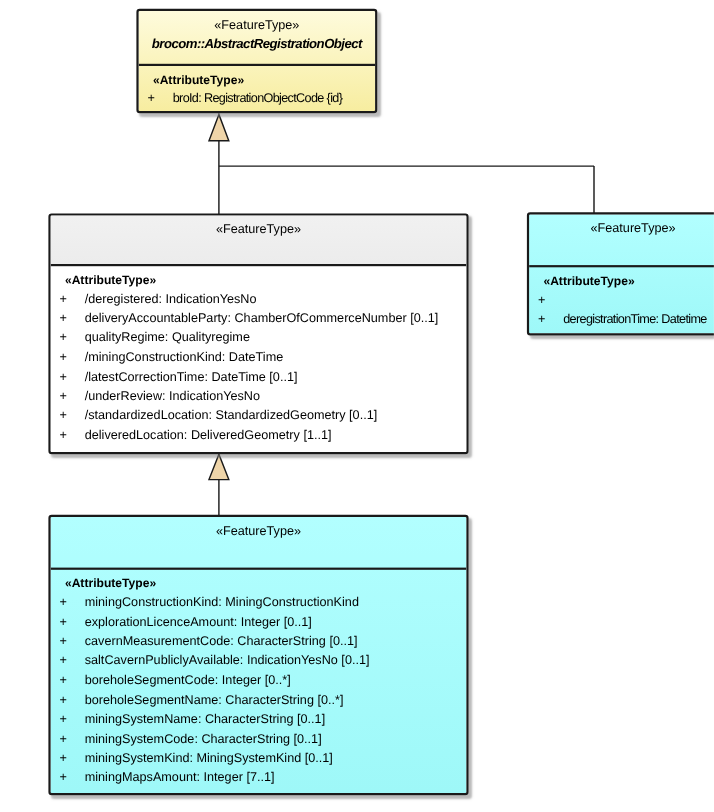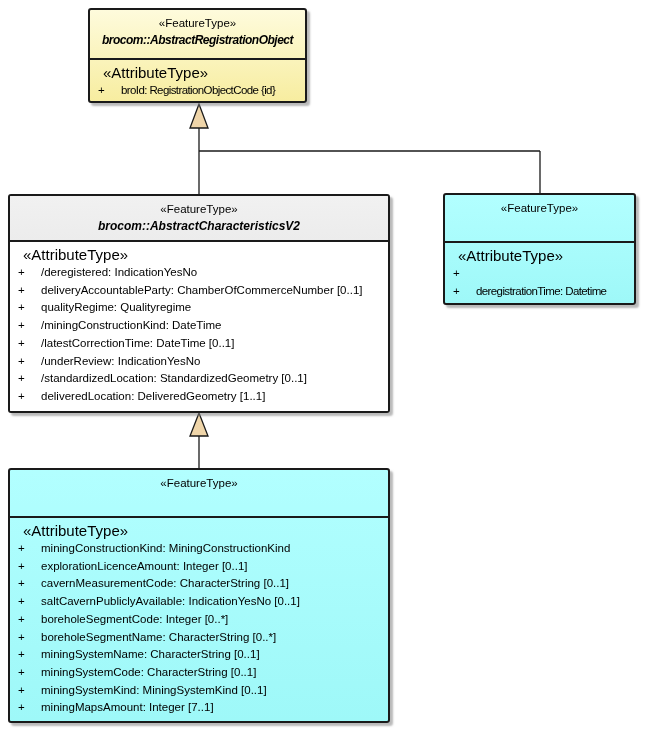--- a/index.html
+++ b/index.html
@@ -16,37 +16,38 @@
 
   .uml-class {
     position: absolute;
     border: 2px solid #1a1a1a;
     border-radius: 3px;
     box-shadow: 3px 3px 2px rgba(130,130,130,0.55);
     display: flex;
     flex-direction: column;
     box-sizing: border-box;
     overflow: hidden;
+    margin-left: 36px;
   }
   .hdr {
     text-align: center;
     padding-top: 5px;
     flex: 0 0 auto;
     box-sizing: border-box;
   }
   .stereo { font-size: 11.5px; line-height: 16px; }
   .cname  { font-size: 12px; font-weight: bold; line-height: 18px; white-space: nowrap; }
   .abstract .cname { font-style: italic; }
   .body {
     border-top: 2px solid #1a1a1a;
     padding: 4px 3px 0 5px;
     flex: 1 1 auto;
     box-sizing: border-box;
   }
-  .attr-stereo { font-size: 15px; line-height: 18px; padding-left: 8px; }
+  .attr-stereo { font-size: 11px; line-height: 18px; padding-left: 8px; font-weight: bold; }
   .row { display: flex; line-height: 17.7px; font-size: 11.5px; white-space: nowrap; }
   .vis { flex: 0 0 23px; padding-left: 3px; }
   .atext { flex: 1 1 auto; }
 
   
   .c-yellow { background: linear-gradient(180deg, #FEFBDC 0%, #F7EDA0 100%); }
   .c-cyan   { background: linear-gradient(180deg, #B2FFFF 0%, #9EF8F8 100%); }
   .c-gray .hdr  { background: linear-gradient(180deg, #F1F1F1 0%, #ECECEC 100%); }
   .c-gray .body { background: #ffffff; }
 
@@ -92,21 +93,20 @@
       <div class="row">
         <span class="vis">+</span>
         <span class="atext">broId: RegistrationObjectCode {id}</span>
       </div>
     </div>
   </div>
 
   <div id="box-acv" class="uml-class c-gray abstract">
     <div class="hdr">
       <div class="stereo">«FeatureType»</div>
-      <div class="cname">brocom::AbstractCharacteristicsV2</div>
     </div>
     <div class="body">
       <div class="attr-stereo">«AttributeType»</div>
       <div class="row">
         <span class="vis">+</span>
         <span class="atext">/deregistered: IndicationYesNo</span>
       </div>
       <div class="row">
         <span class="vis">+</span>
         <span class="atext">deliveryAccountableParty: ChamberOfCommerceNumber [0..1]</span>

